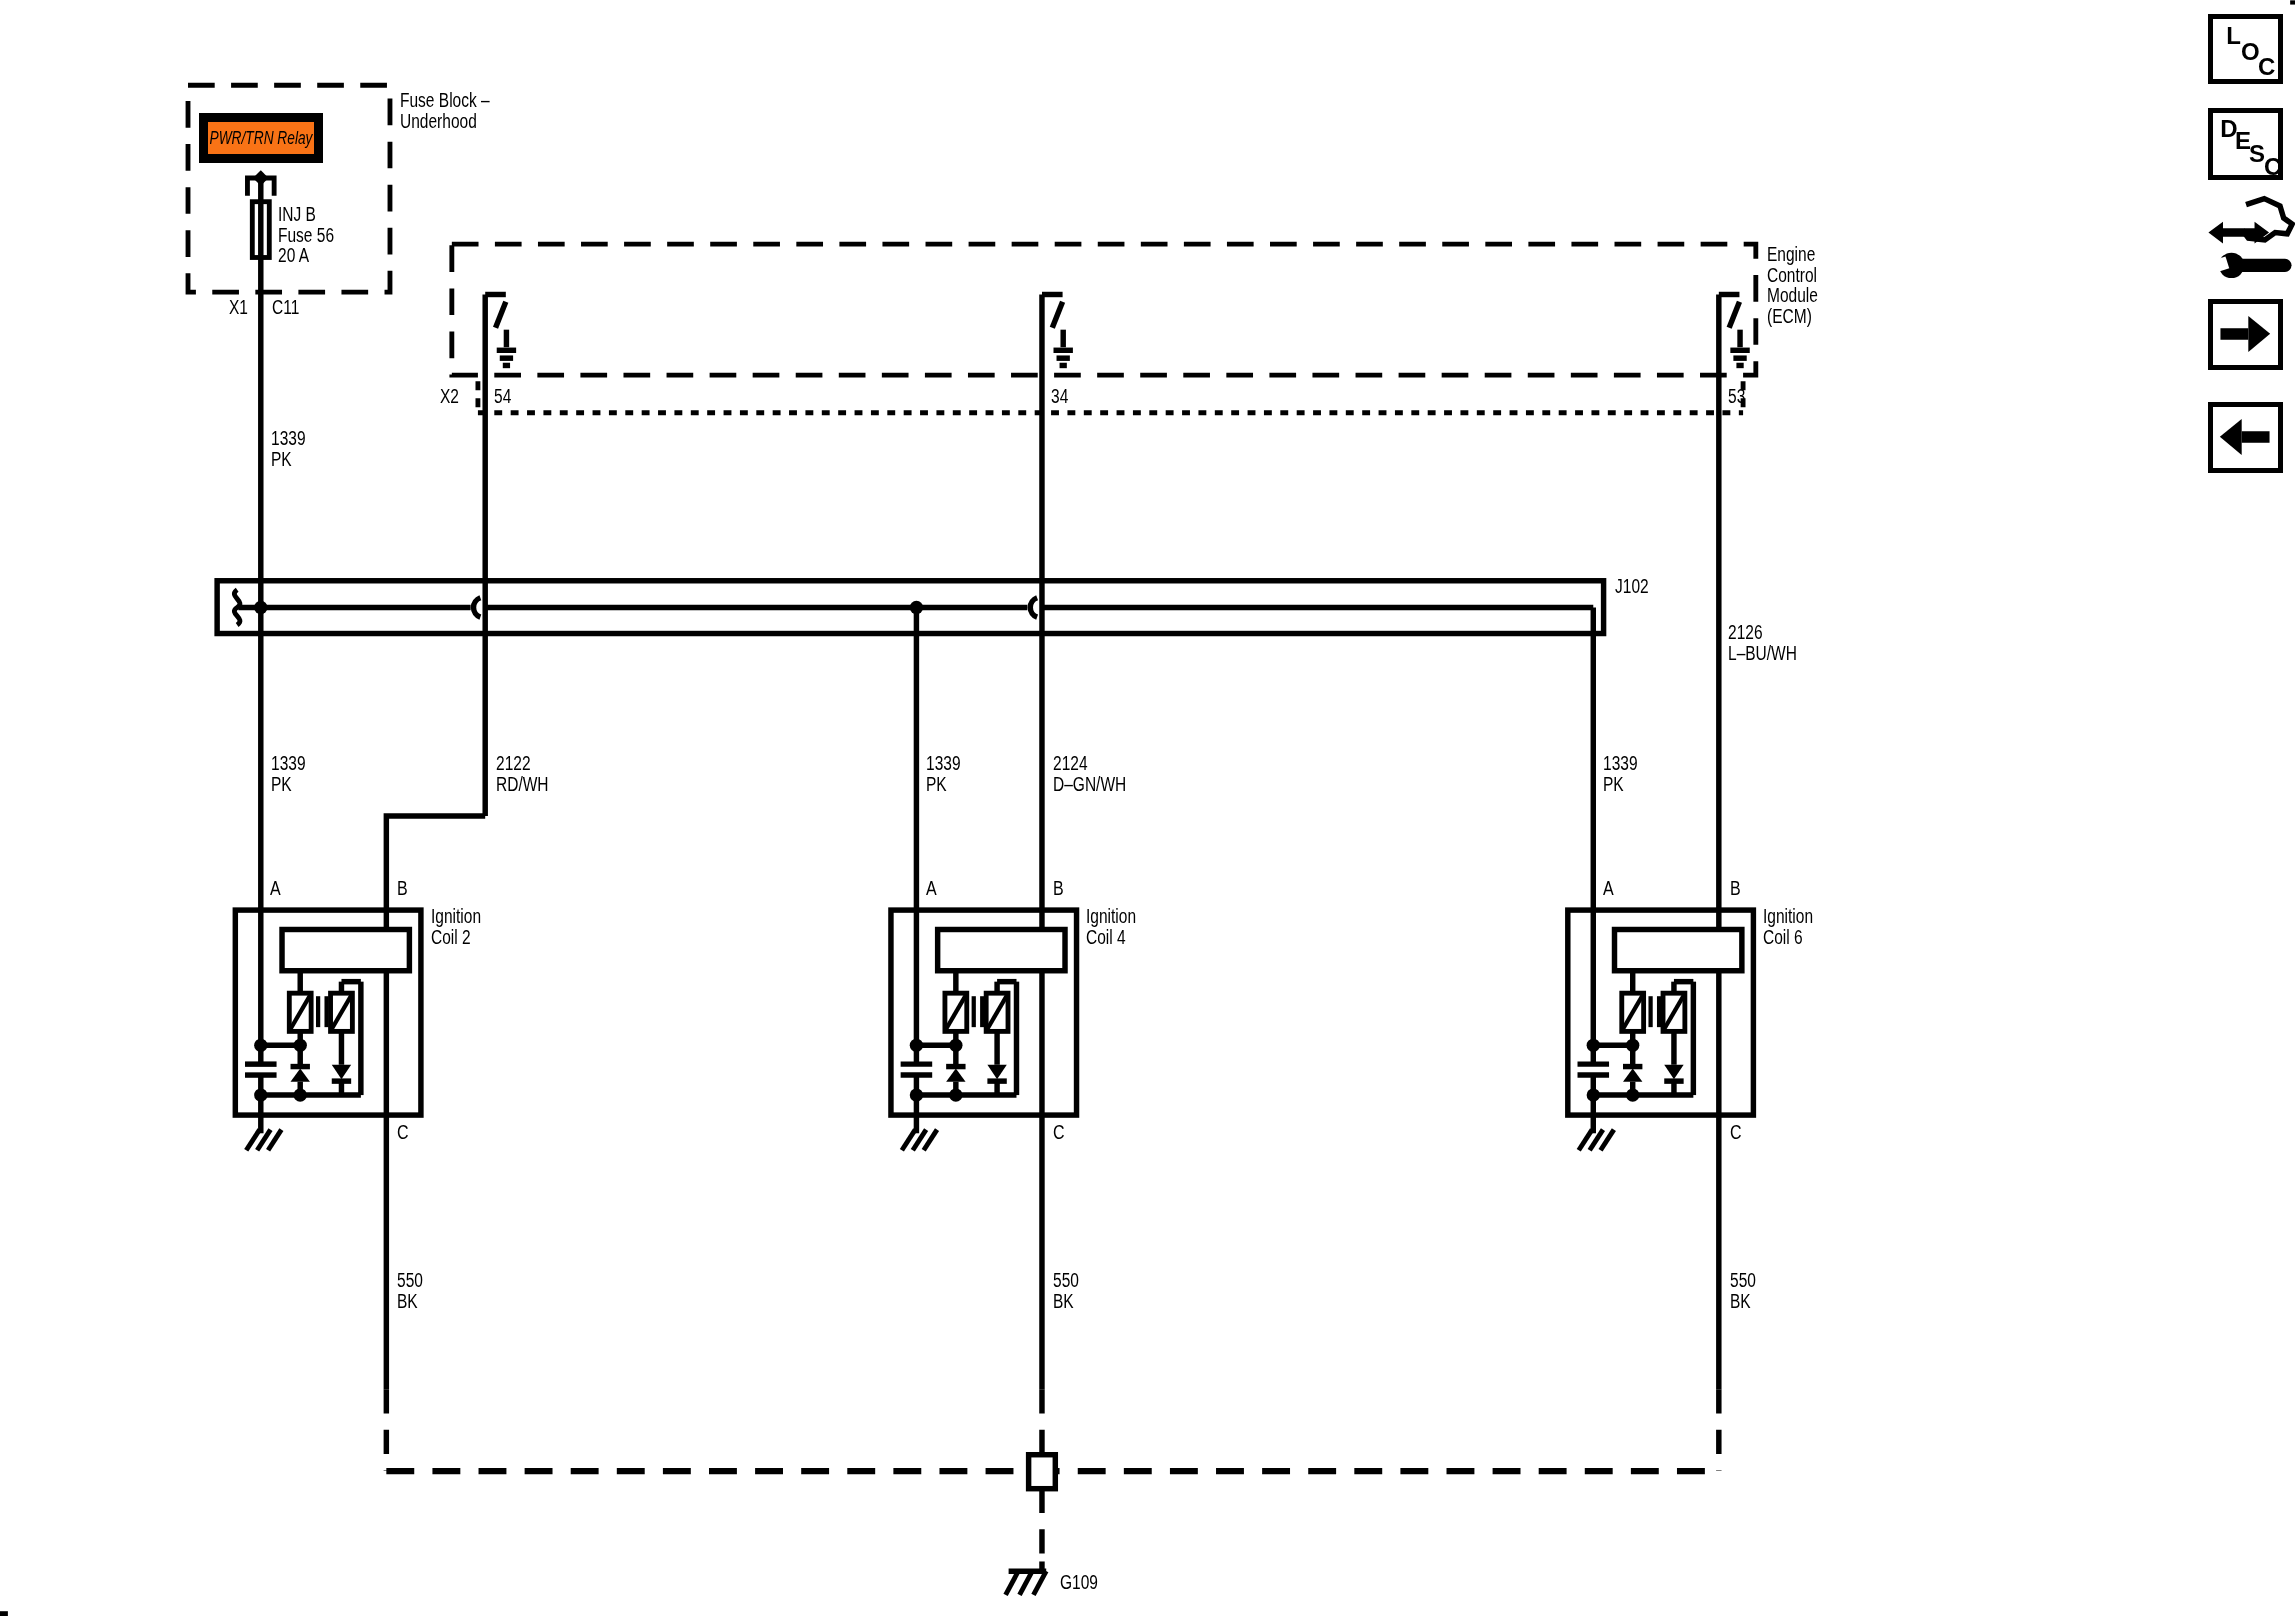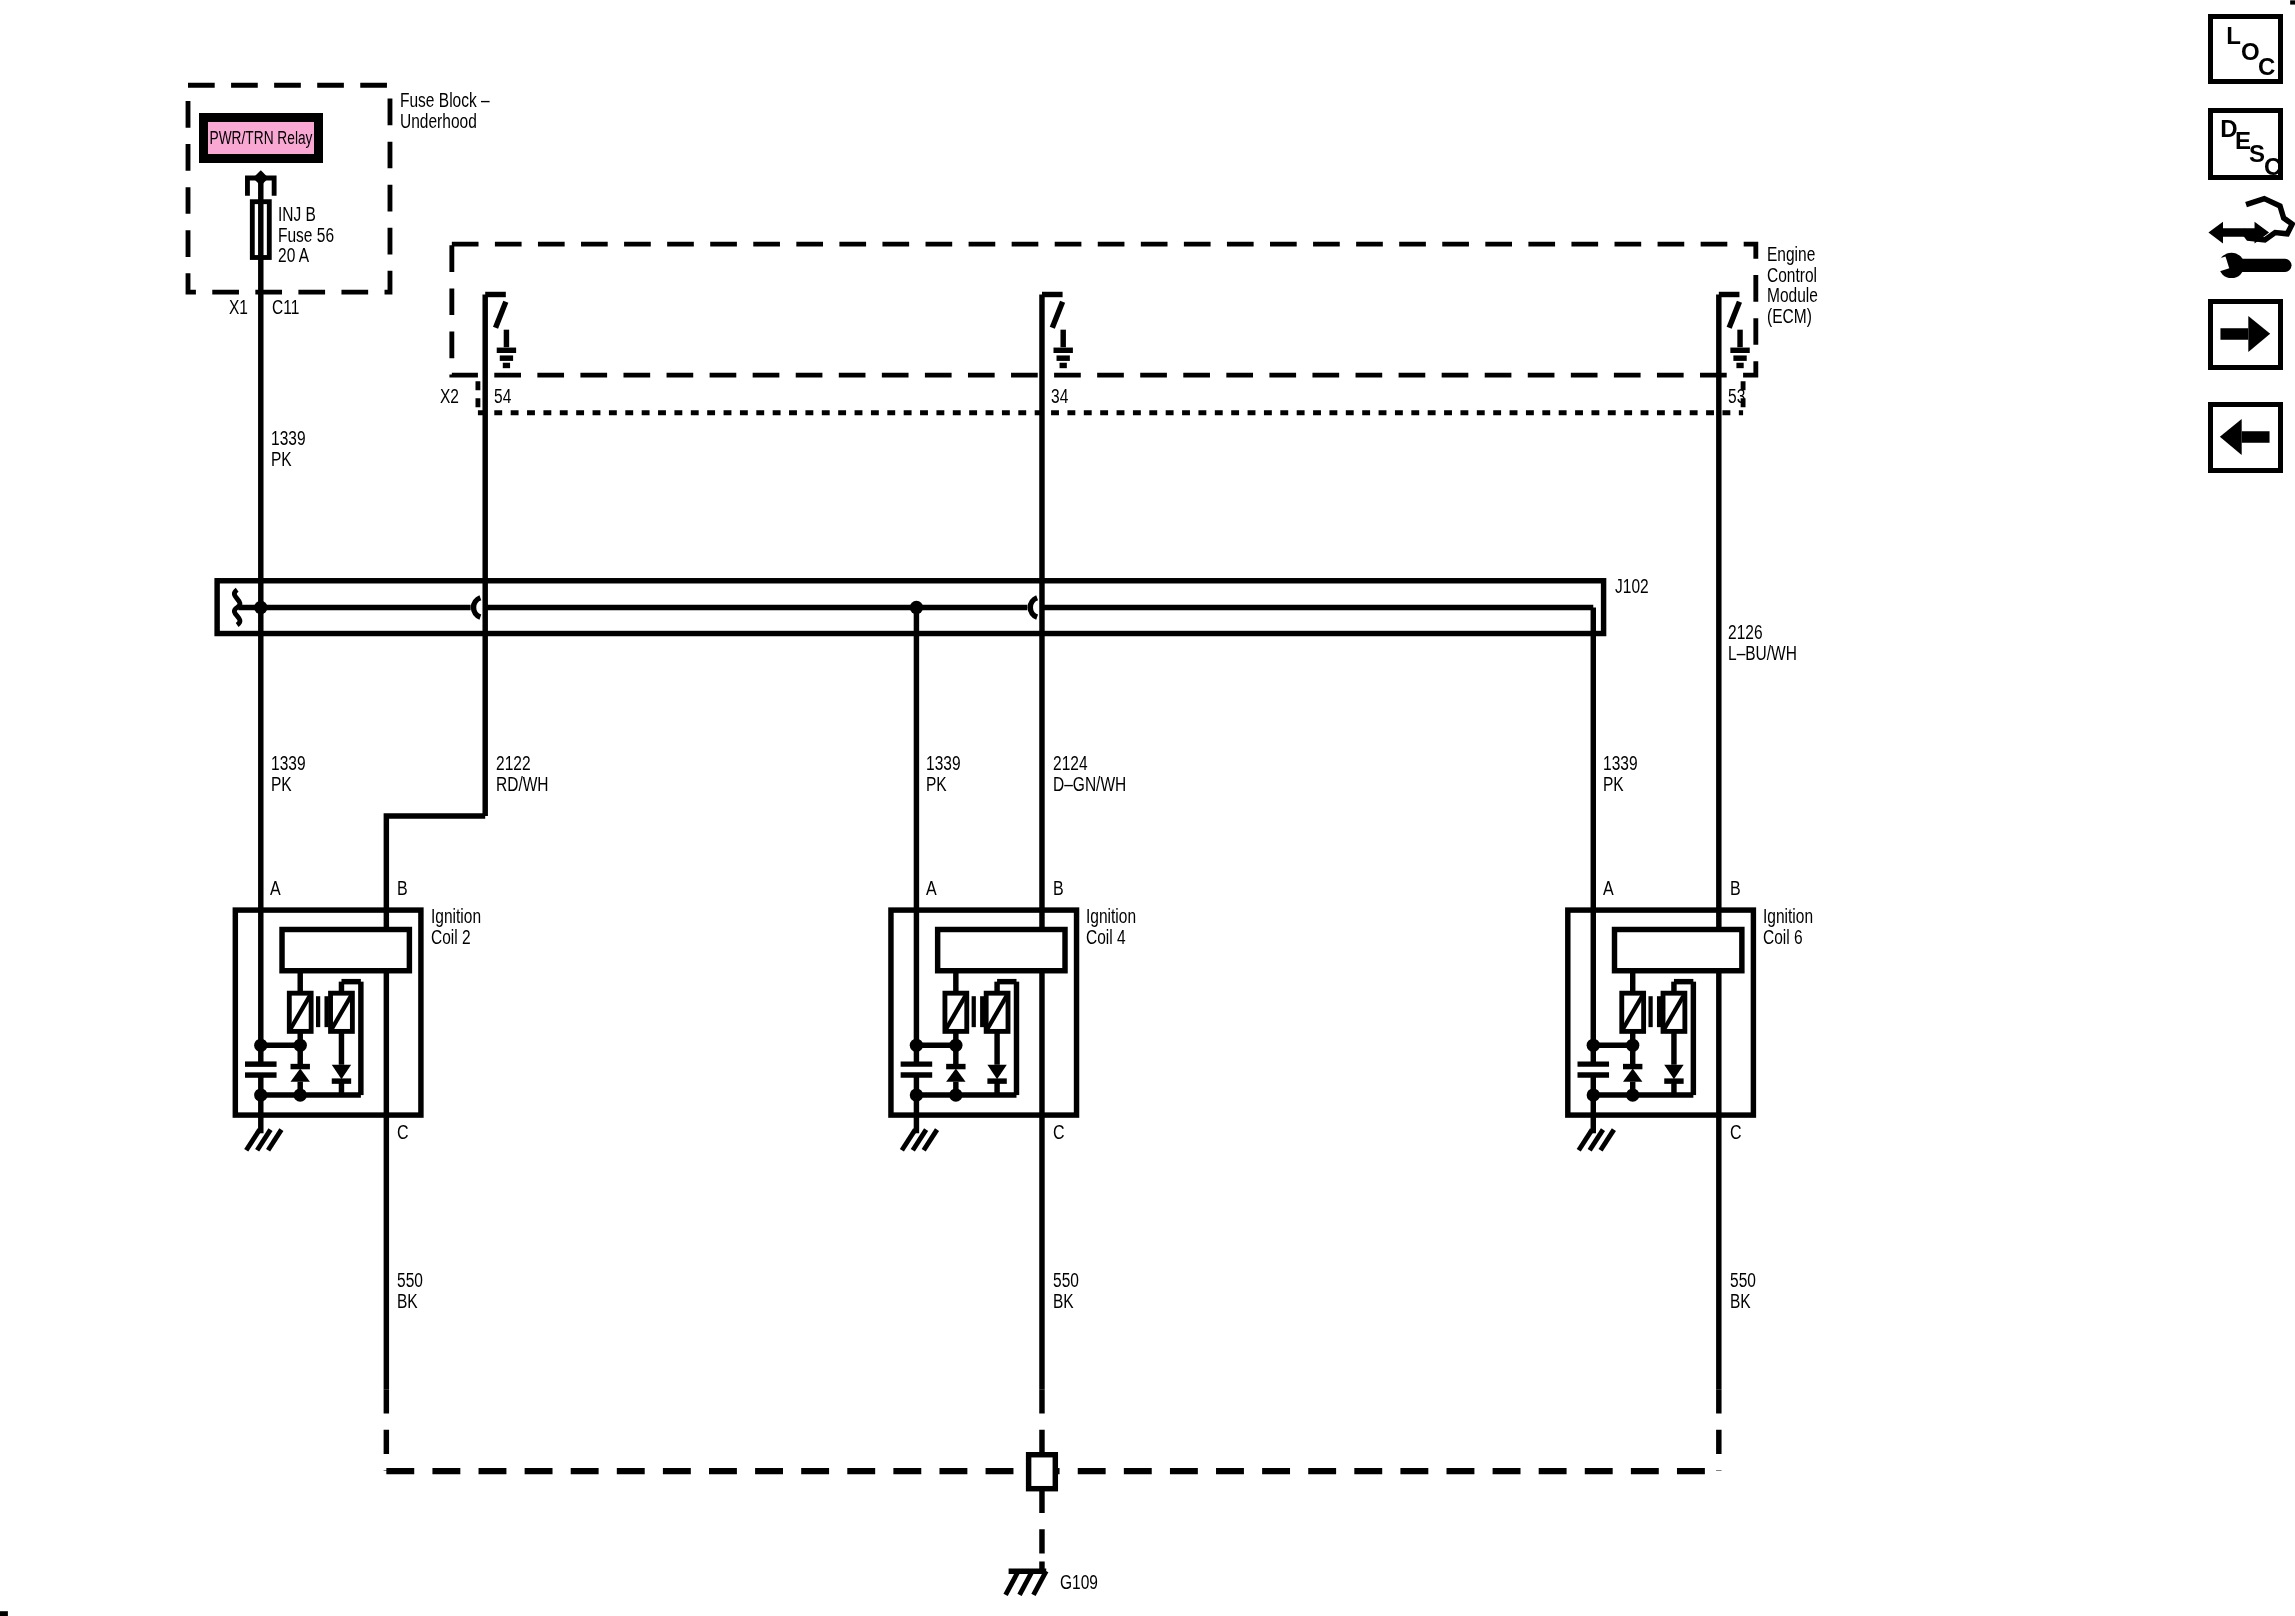--- a/index.html
+++ b/index.html
@@ -4,22 +4,22 @@
 <style>
   html,body{margin:0;padding:0;background:#fff;}
   body{width:2295px;height:1617px;font-family:"Liberation Sans",sans-serif;color:#000;}
   #stage{position:relative;width:2295px;height:1617px;background:#fff;overflow:hidden;}
   svg.diag{position:absolute;left:0;top:0;}
   .lbl{position:absolute;font-size:19.4px;line-height:20.6px;white-space:nowrap;
        transform:scaleX(.8);transform-origin:0 0;}
   .lbl .ln{display:block;}
   .pin{font-size:20px;}
   .relay-box{position:absolute;left:199px;top:113px;width:124px;height:50px;
-       border:9px solid #000;box-sizing:border-box;background:#f9a8d4;
-       display:flex;align-items:center;justify-content:center;}
+       border:9px solid #000;box-sizing:border-box;background:#f97316;
+       display:flex;align-items:center;justify-content:center;font-style:italic;}
   .relay-box span{font-size:17.6px;transform:scaleX(.78);transform-origin:center;white-space:nowrap;}
   .tool{position:absolute;left:2208px;width:75px;border:5.5px solid #000;box-sizing:border-box;
        background:#fff;cursor:pointer;}
   .tool .dl{position:absolute;font-size:24px;line-height:1;font-weight:bold;}
   .icon-wrap{position:absolute;left:2206px;}
 </style>
 </head>
 <body>
 
 <div id="stage">

